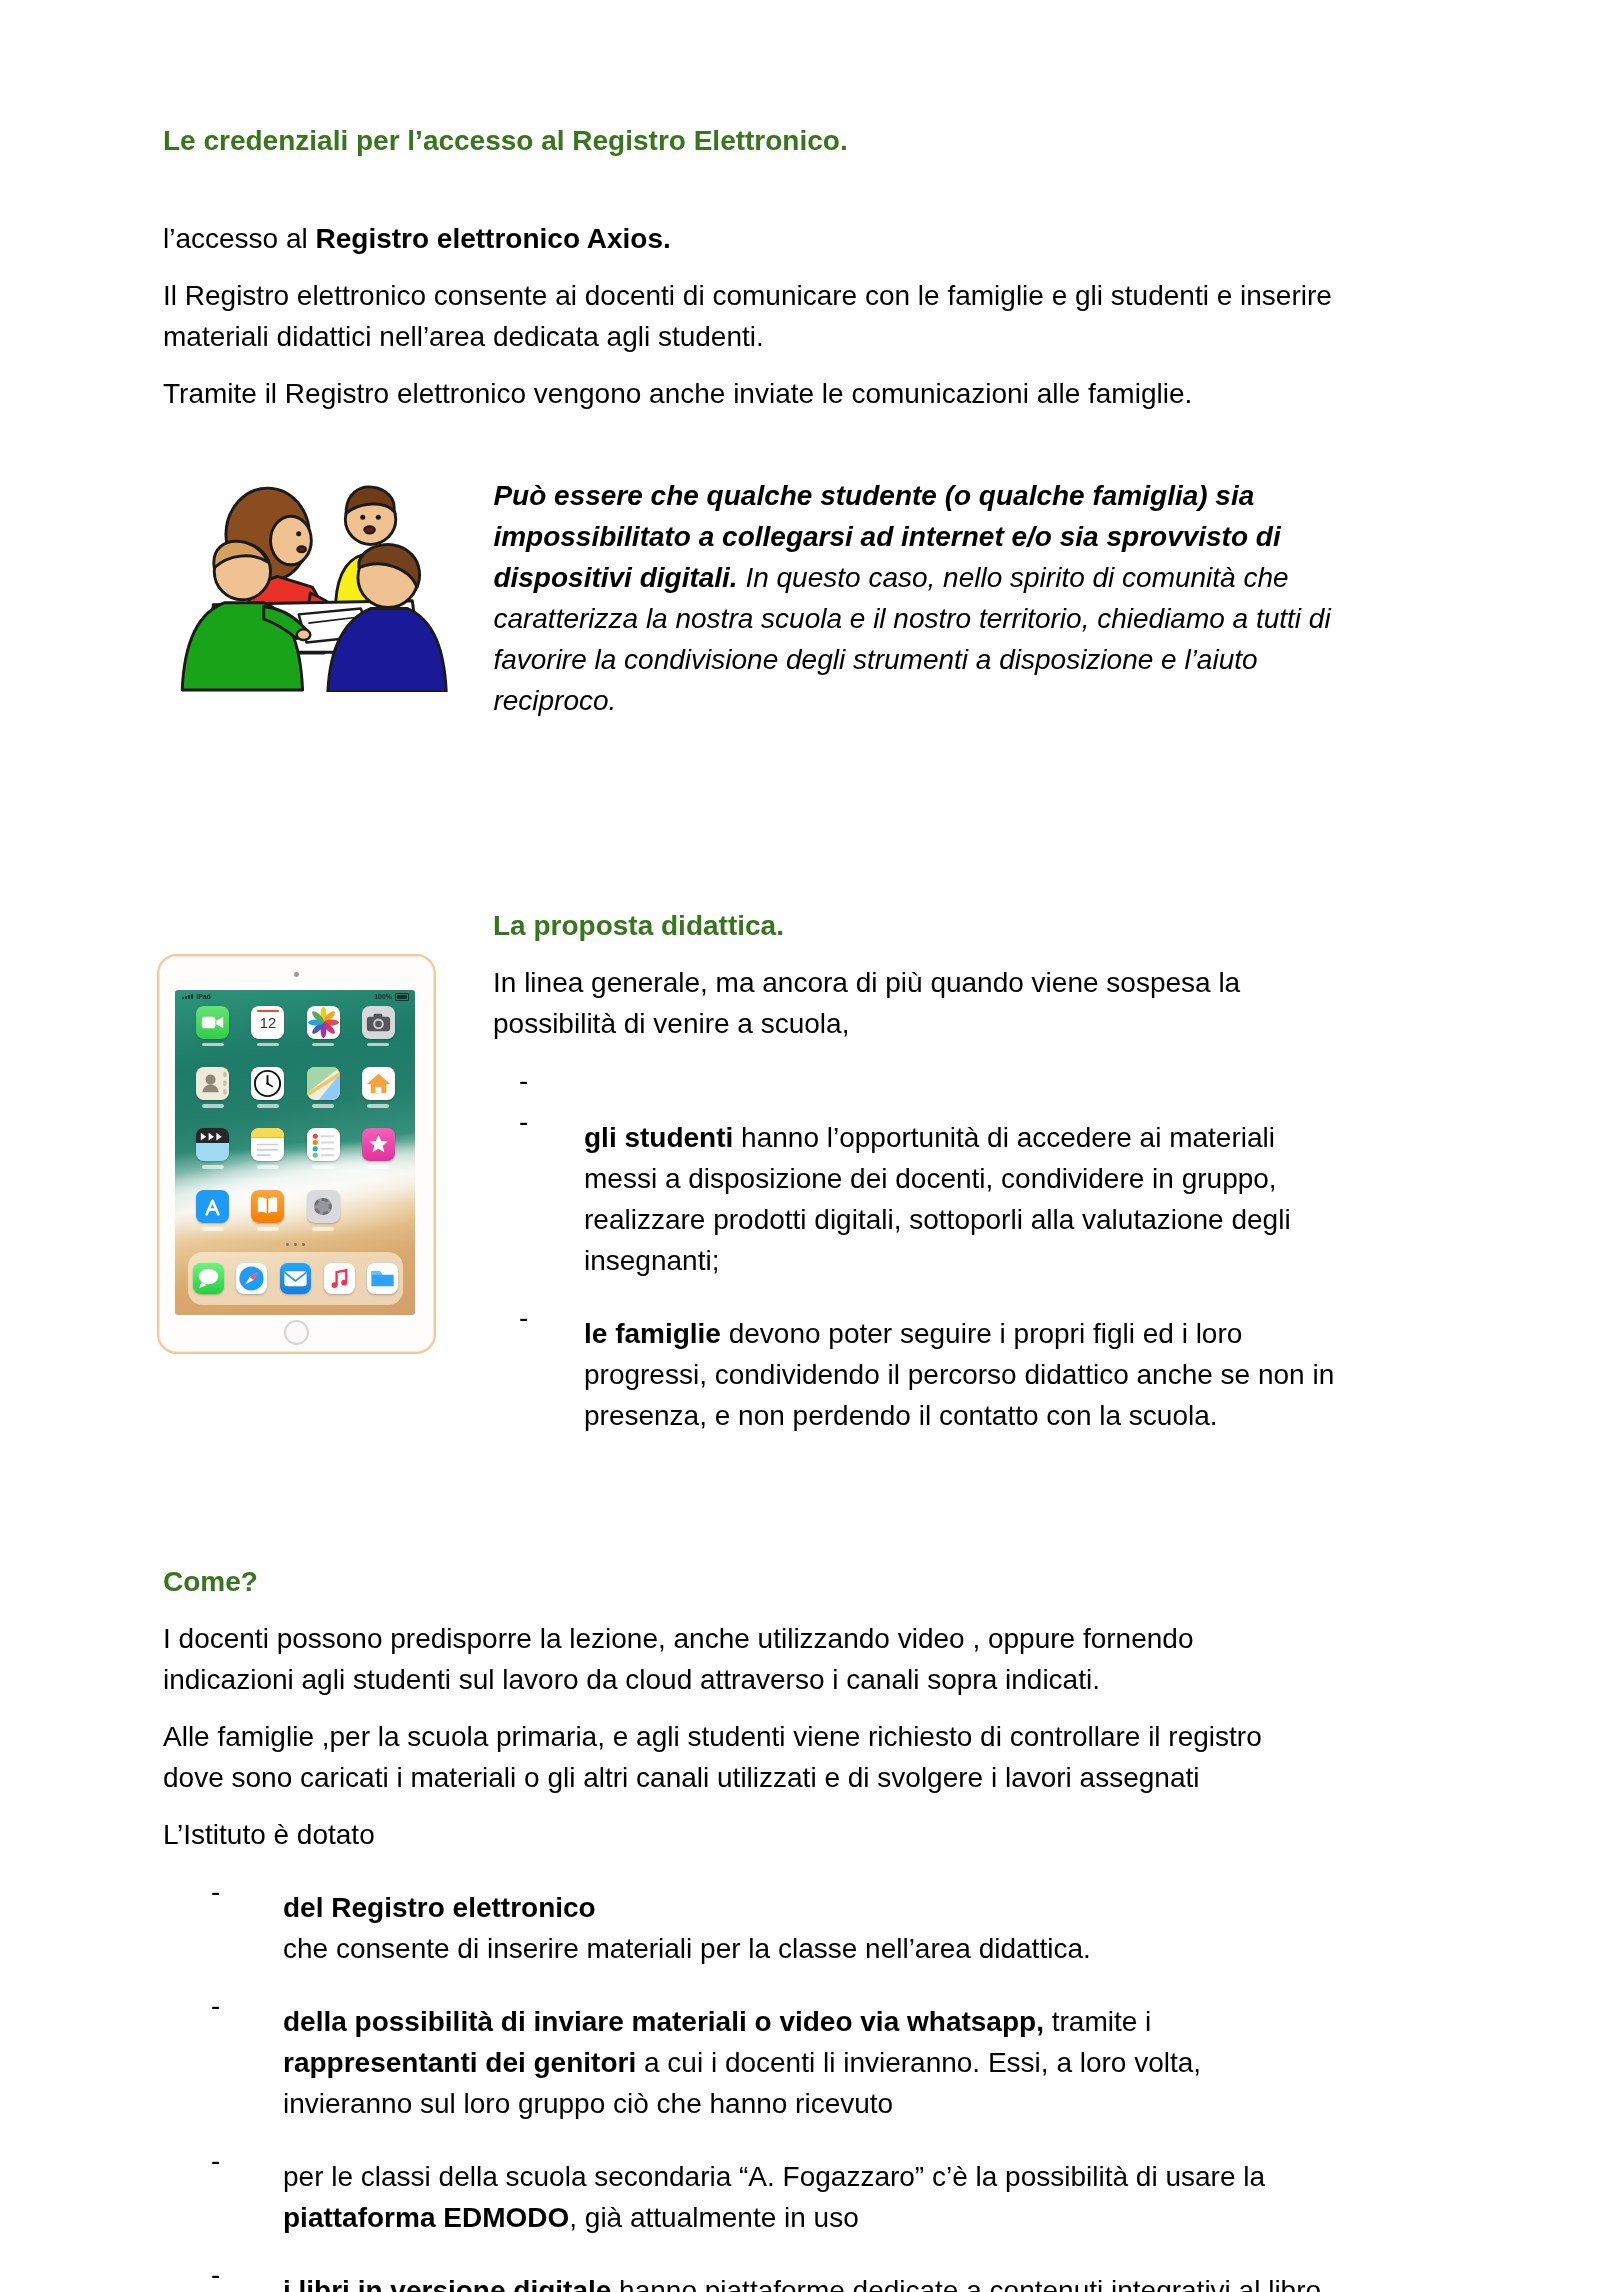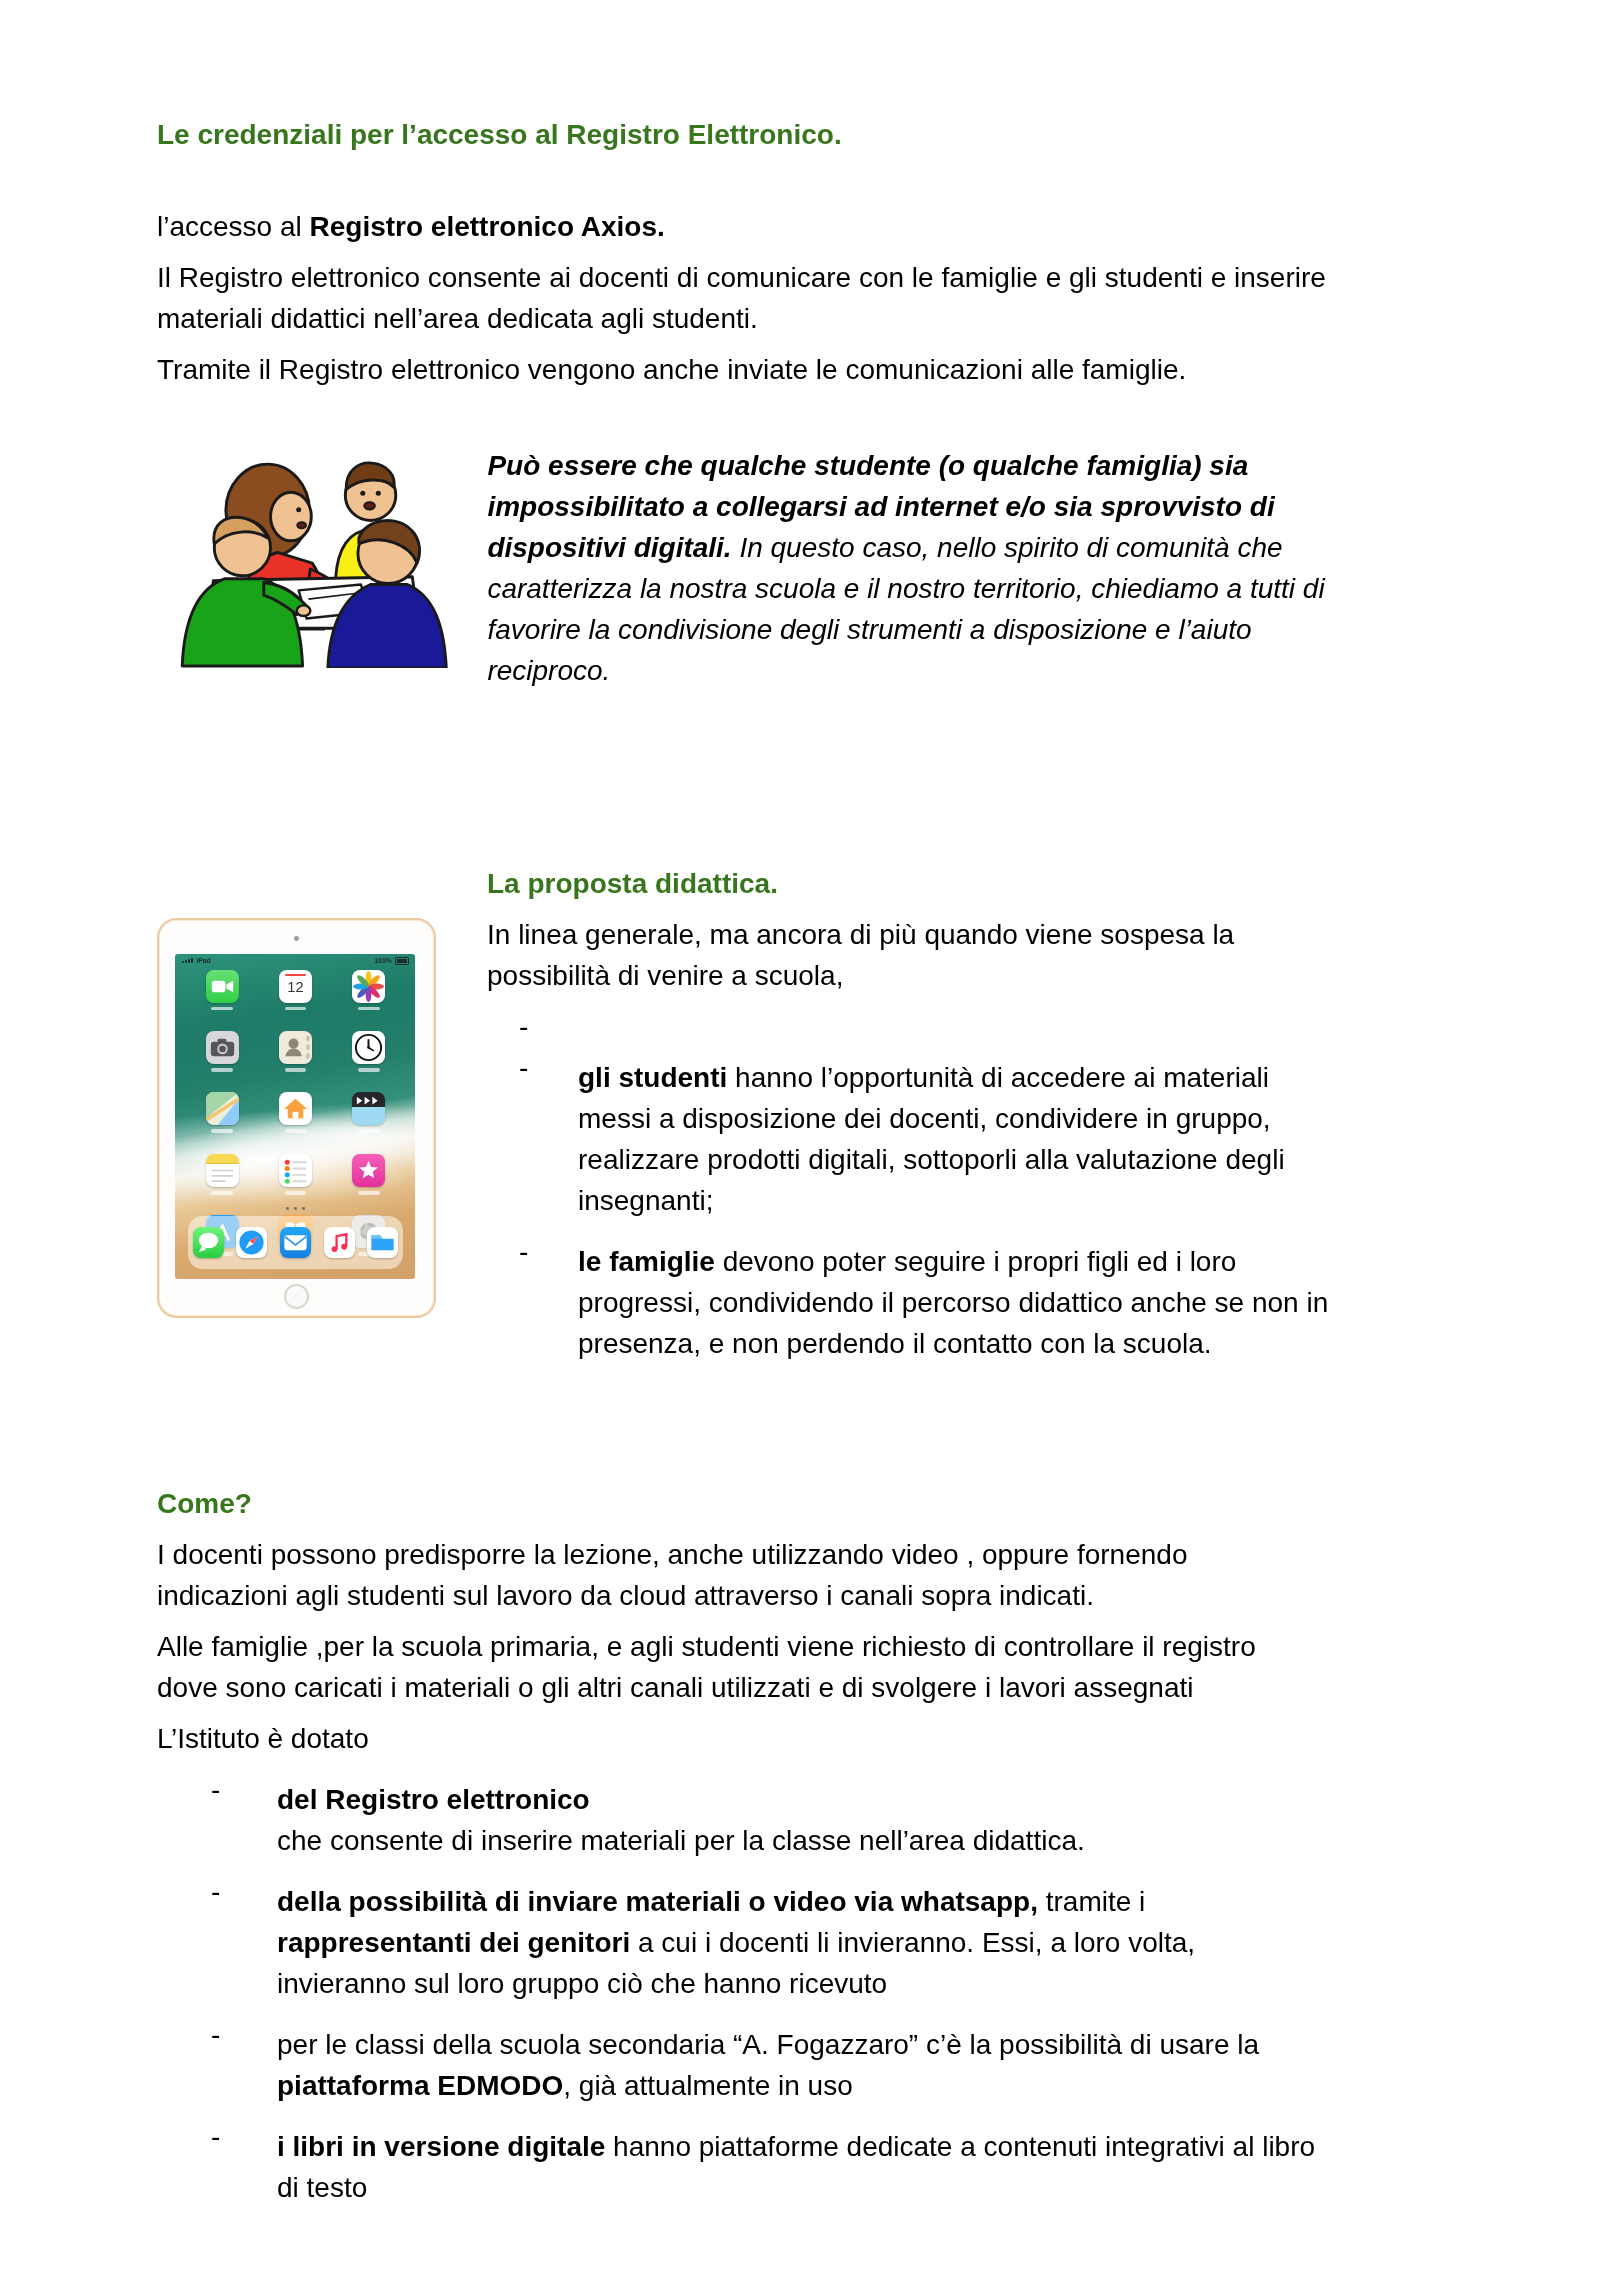--- a/index.html
+++ b/index.html
@@ -3,21 +3,21 @@
 <meta charset="utf-8">
 <style>
   html,body{margin:0;padding:0;}
   body{
     width:1621px;height:2293px;background:#ffffff;
     font-family:"Liberation Sans","DejaVu Sans",sans-serif;
     font-size:28px;line-height:41px;color:#000;
     overflow:hidden;position:relative;
   }
   .content{position:absolute;left:147px;top:104px;width:1353px;}
-  h1,h2,p{margin:10px;padding:0;font-size:28px;line-height:41px;}
+  h1,h2,p{margin:16px;padding:0;font-size:28px;line-height:41px;}
   .green{color:#38761d;font-weight:700;}
   .runs{white-space:nowrap;}
   b{font-weight:700;}
 
   
   .row{display:flex;align-items:flex-start;}
   .community{margin-top:45px;}
   .clipart-wrap{width:301px;padding-left:7.8px;margin-right:21.6px;flex:none;}
   .community-text{flex:1;font-style:italic;}
 
@@ -52,21 +52,21 @@
     justify-content:space-between;align-items:center;
     font-size:6.9px;line-height:7.8px;color:#1d2b2a;font-weight:700;}
   .st-left,.st-right{display:flex;align-items:center;gap:2.9px;}
   .sig{display:flex;gap:1px;align-items:flex-end;}
   .sig i{display:block;width:2px;background:#1d2b2a;border-radius:1px;}
   .sig i:nth-child(1){height:2px;}.sig i:nth-child(2){height:2.9px;}
   .sig i:nth-child(3){height:3.9px;}.sig i:nth-child(4){height:4.9px;}
   .batt{width:11.8px;height:5.9px;border:1px solid #1d2b2a;border-radius:1px;position:relative;}
   .batt::before{content:"";position:absolute;inset:1px;background:#1d2b2a;}
   .grid{position:absolute;top:15.7px;left:9.8px;right:9.8px;
-    display:grid;grid-template-columns:repeat(3,1fr);row-gap:20.6px;justify-items:center;}
+    display:grid;grid-template-columns:repeat(4,1fr);row-gap:20.6px;justify-items:center;}
   .cell{text-align:center;}
   .app{width:33px;height:33px;border-radius:7.8px;overflow:hidden;position:relative;
     box-shadow:0 1px 2px rgba(0,0,0,.25);}
   .app svg{display:block;width:33px;height:33px;}
   .lbl{width:21.6px;height:3.9px;margin:3.9px auto 0;border-radius:2px;background:rgba(255,255,255,.65);}
   .am-facetime{background:linear-gradient(#67e173,#2fcf46);}
   .am-calendar{background:#fff;}
   .cal-bar{position:absolute;top:3.9px;left:5.9px;right:5.9px;height:2.9px;background:#f5453c;border-radius:1px;}
   .cal-num{position:absolute;top:7.8px;left:0;right:0;text-align:center;
     font-size:14.7px;line-height:21.6px;color:#333;font-weight:400;}

